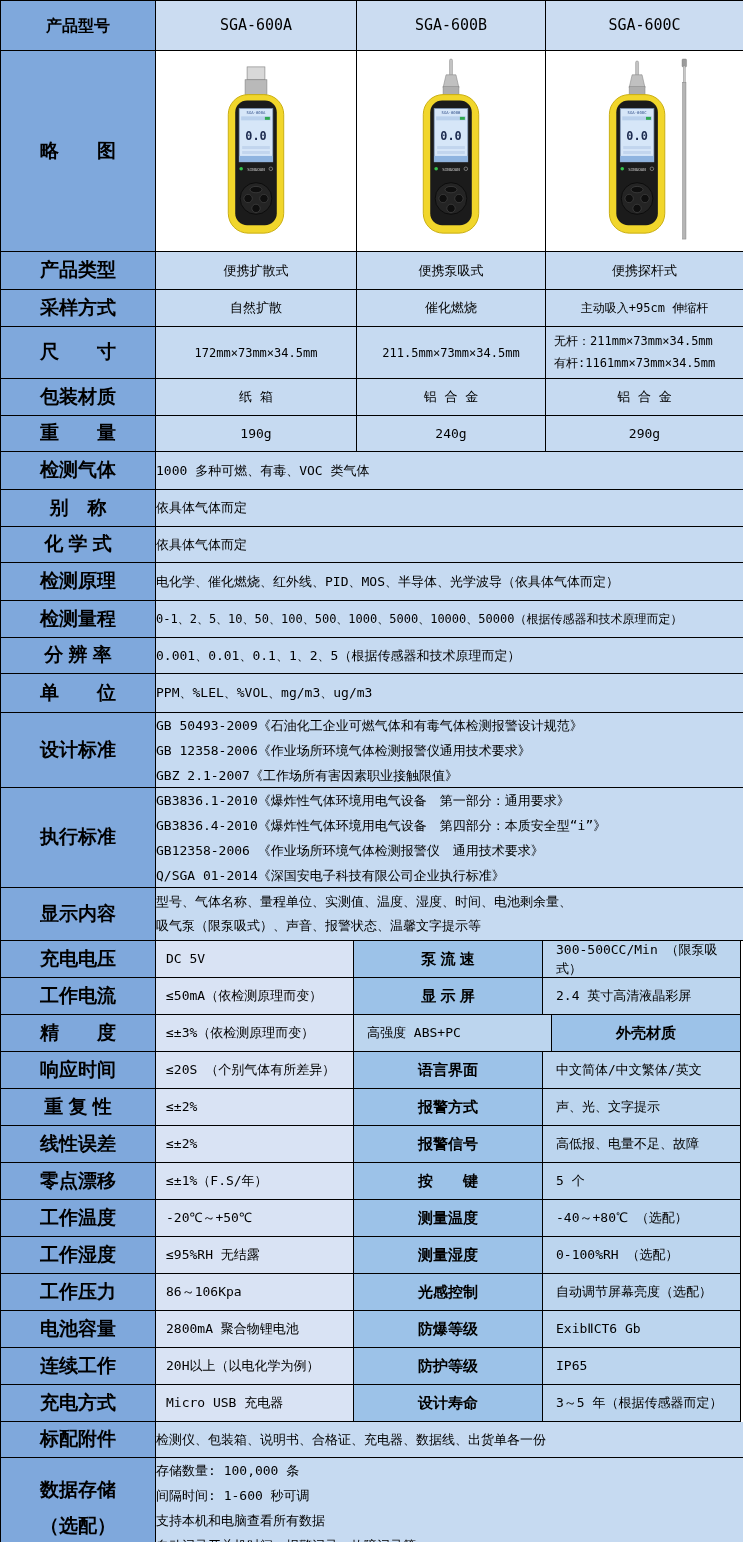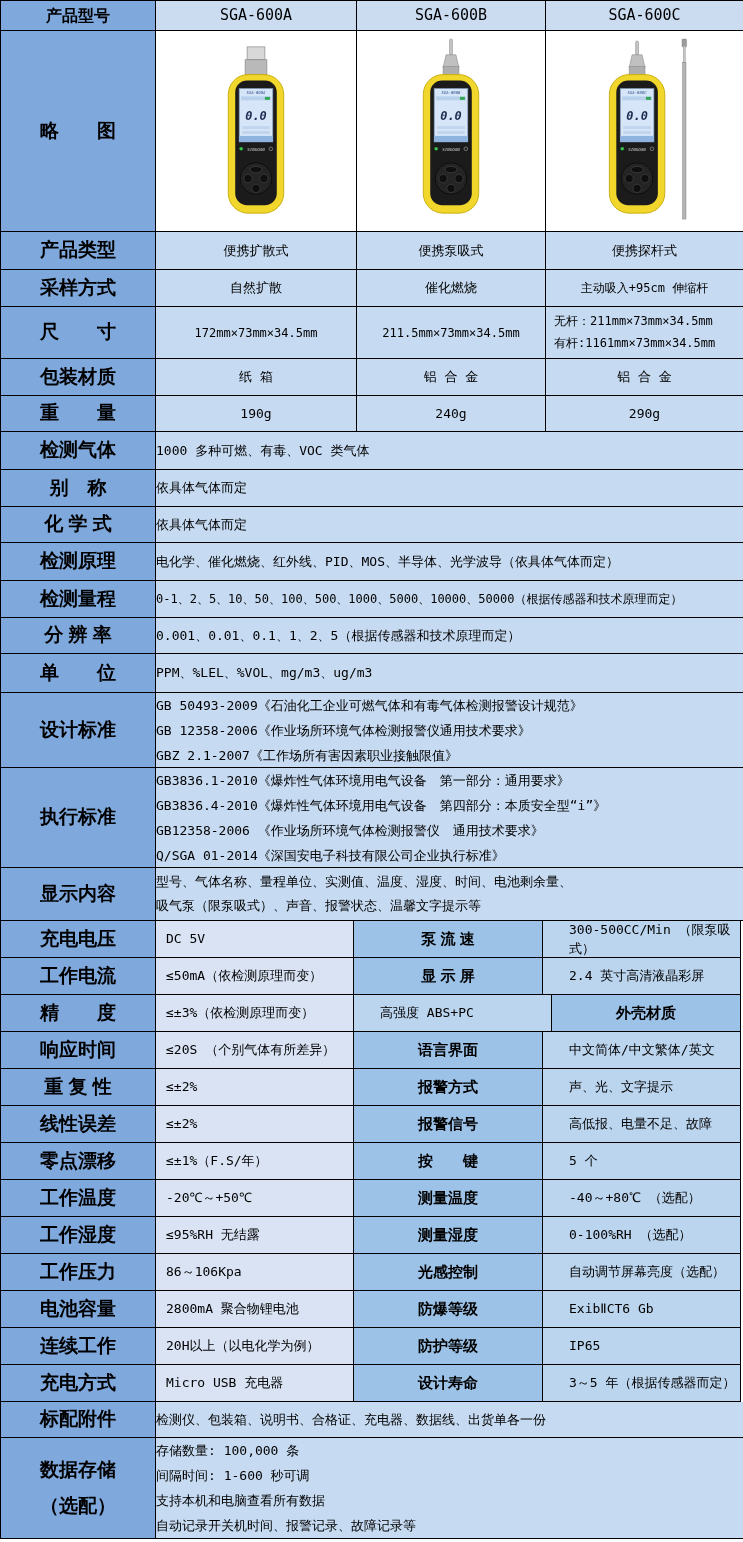--- a/index.html
+++ b/index.html
@@ -20,34 +20,34 @@
      display:flex;align-items:center;font-size:13px;line-height:1.5;
      font-family:"DejaVu Sans Mono","Liberation Sans",sans-serif;white-space:pre-line;overflow:hidden;}
   .lbl{width:155px;background:var(--label_bg);font-weight:bold;justify-content:center;text-align:center;
      font-size:19px;font-family:"Liberation Sans",sans-serif;}
   .l2{width:189px;background:var(--label2_bg);font-weight:bold;justify-content:center;text-align:center;
      font-size:15px;font-family:"Liberation Sans",sans-serif;}
   .va{width:201px;justify-content:center;background:var(--value_bg);}
   .vb{width:189px;justify-content:center;background:var(--value_bg);}
   .vc{width:198px;justify-content:center;background:var(--value_bg);}
   .hv{background:var(--header_value_bg);font-size:15px;}
-  .img{background:var(--image_bg);font-style:italic;}
+  .img{background:var(--image_bg);}
   .fw{width:588px;justify-content:flex-start;padding-left:0;background:var(--value_bg);}
   .v1{width:198px;justify-content:flex-start;padding-left:10px;background:var(--value_left_bg);}
-  .v2{width:198px;justify-content:flex-start;padding-left:26px;background:var(--value_right_bg);}
+  .v2{width:198px;justify-content:flex-start;padding-left:13px;background:var(--value_right_bg);}
   .dims{justify-content:flex-start;padding-left:8px;font-size:12px;line-height:1.8;}
   .fs12{font-size:12px;}
   svg text{font-family:"DejaVu Sans Mono","Liberation Sans",sans-serif;}
 </style>
 </head>
 <body>
 
 <div class="t">
 
-  <div class="row" style="height:30px">
+  <div class="row" style="height:50px">
     <div class="c lbl" style="font-size:16px">产品型号</div>
     <div class="c va hv">SGA-600A</div>
     <div class="c vb hv">SGA-600B</div>
     <div class="c vc hv">SGA-600C</div>
   </div>
 
   <div class="row" style="height:201px">
     <div class="c lbl">略　　图</div>
     <div class="c va img" style="justify-content:center">
       <svg viewBox="0 0 100 190" width="100" height="188">

